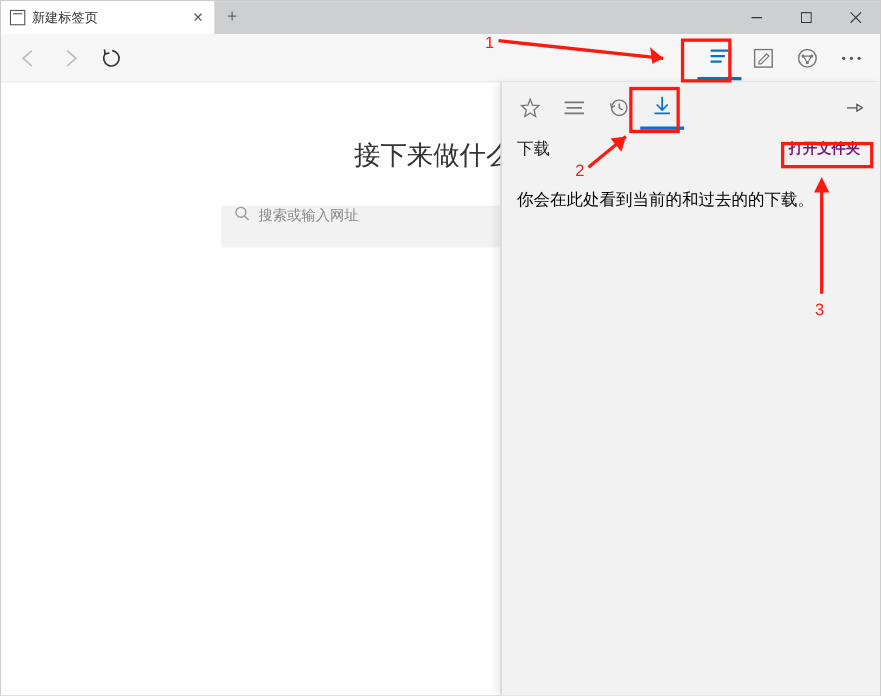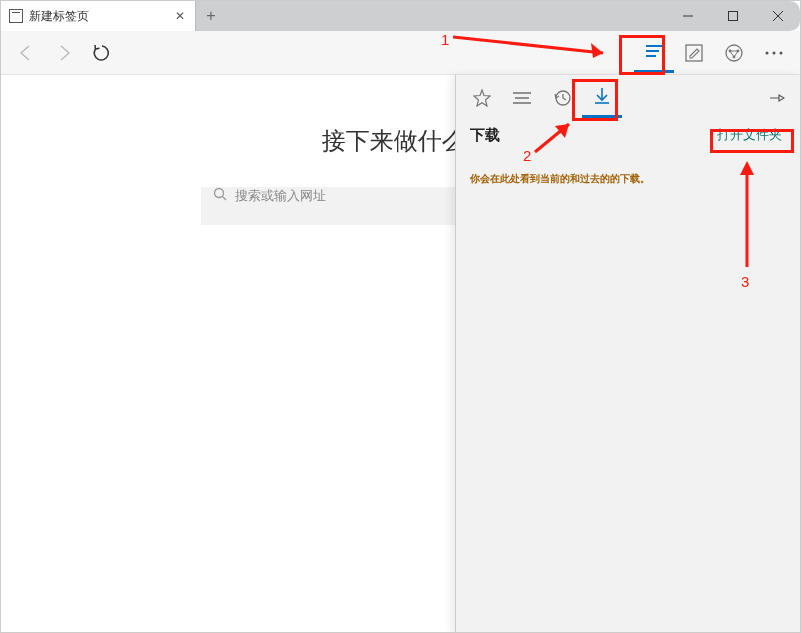--- a/index.html
+++ b/index.html
@@ -1,18 +1,18 @@
 <!DOCTYPE html>
 <html><head>
 <meta charset="utf-8">
 <style>
   * { box-sizing: border-box; margin: 0; padding: 0; font-family: "Microsoft YaHei", "Segoe UI", sans-serif; }
   body { width: 801px; height: 633px; background: #fff; position: relative; overflow: hidden; border:1px solid #ccc;}
   
-  .titlebar { height: 30px; background: #cdcfd1; display: flex; align-items: stretch; border-radius: 10px; }
+  .titlebar { height: 30px; background: #cdcfd1; display: flex; align-items: stretch; }
   .tab { width: 195px; background: #fff; display: flex; align-items: center; padding: 0 8px; font-size: 12px; border-right: 1px solid #bbb;}
   .tab-icon { width: 14px; height: 14px; margin-right: 6px; border: 1px solid #555; position: relative; }
   .tab-icon::before { content: ""; position: absolute; top: 2px; left: 2px; right: 2px; height: 1px; background:#555;}
   .tab-title { flex: 1; color: #333; }
   .tab-close { width: 14px; text-align: center; color: #555; cursor: pointer; }
   .newtab { width: 30px; display: flex; align-items: center; justify-content: center; color: #666; font-size: 16px; }
   .spacer { flex: 1; }
   .winctl { width: 45px; display: flex; align-items: center; justify-content: center; color: #333; }
   .winctl svg { display:block; }
   
@@ -28,23 +28,23 @@
   .searchbox { position: absolute; top: 112px; left: 200px; width: 404px; height: 38px; background: #f2f2f2; display: flex; align-items: flex-start; padding: 0 12px; color: #888; font-size: 13px; }
   .searchbox svg { margin-right: 8px; }
   
   .hub-panel { position: absolute; right: 0; top: 0; bottom: 0; width: 345px; background: #f2f2f2; border-left: 1px solid #ccc; box-shadow: -4px 0 8px rgba(0,0,0,.08);}
   .hub-tabs { height: 45px; display: flex; align-items: center; padding: 0 6px; }
   .hub-tab { width: 40px; height: 40px; display: flex; align-items: center; justify-content: center; color: #666; }
   .hub-tab.active { border-bottom: 3px solid #0773c5; color:#0773c5;}
   .hub-tabs .gap { flex:1;}
   .pin { width: 34px; display:flex; align-items:center; justify-content:center; color:#555;}
   .hub-header { display:flex; align-items:center; padding: 4px 14px 10px; }
-  .hub-title { font-size: 15px; font-weight: 700; color:#222; flex:1;}
-  .open-folder { color: #0f766e; font-size: 13px; padding: 2px 4px; }
-  .hub-body { padding: 16px 14px; font-size: 10px; color: #a16207; font-weight: bold; }
+  .hub-title { font-size: 15px; font-weight: 400; color:#222; flex:1;}
+  .open-folder { color: #701a75; font-size: 13px; padding: 2px 4px; font-weight: bold; }
+  .hub-body { padding: 16px 14px; font-size: 15px; color: #000000; }
 
   
   .anno-box { position:absolute; border: 3px solid #fb1a0f; pointer-events:none; }
   .anno-num { position:absolute; color:#fb1a0f; font-size:15px; font-weight:400; pointer-events:none; font-family: Arial;}
   .anno-arrow { position:absolute; pointer-events:none; }
 </style>
 </head>
 <body>
 
 <div class="titlebar">

